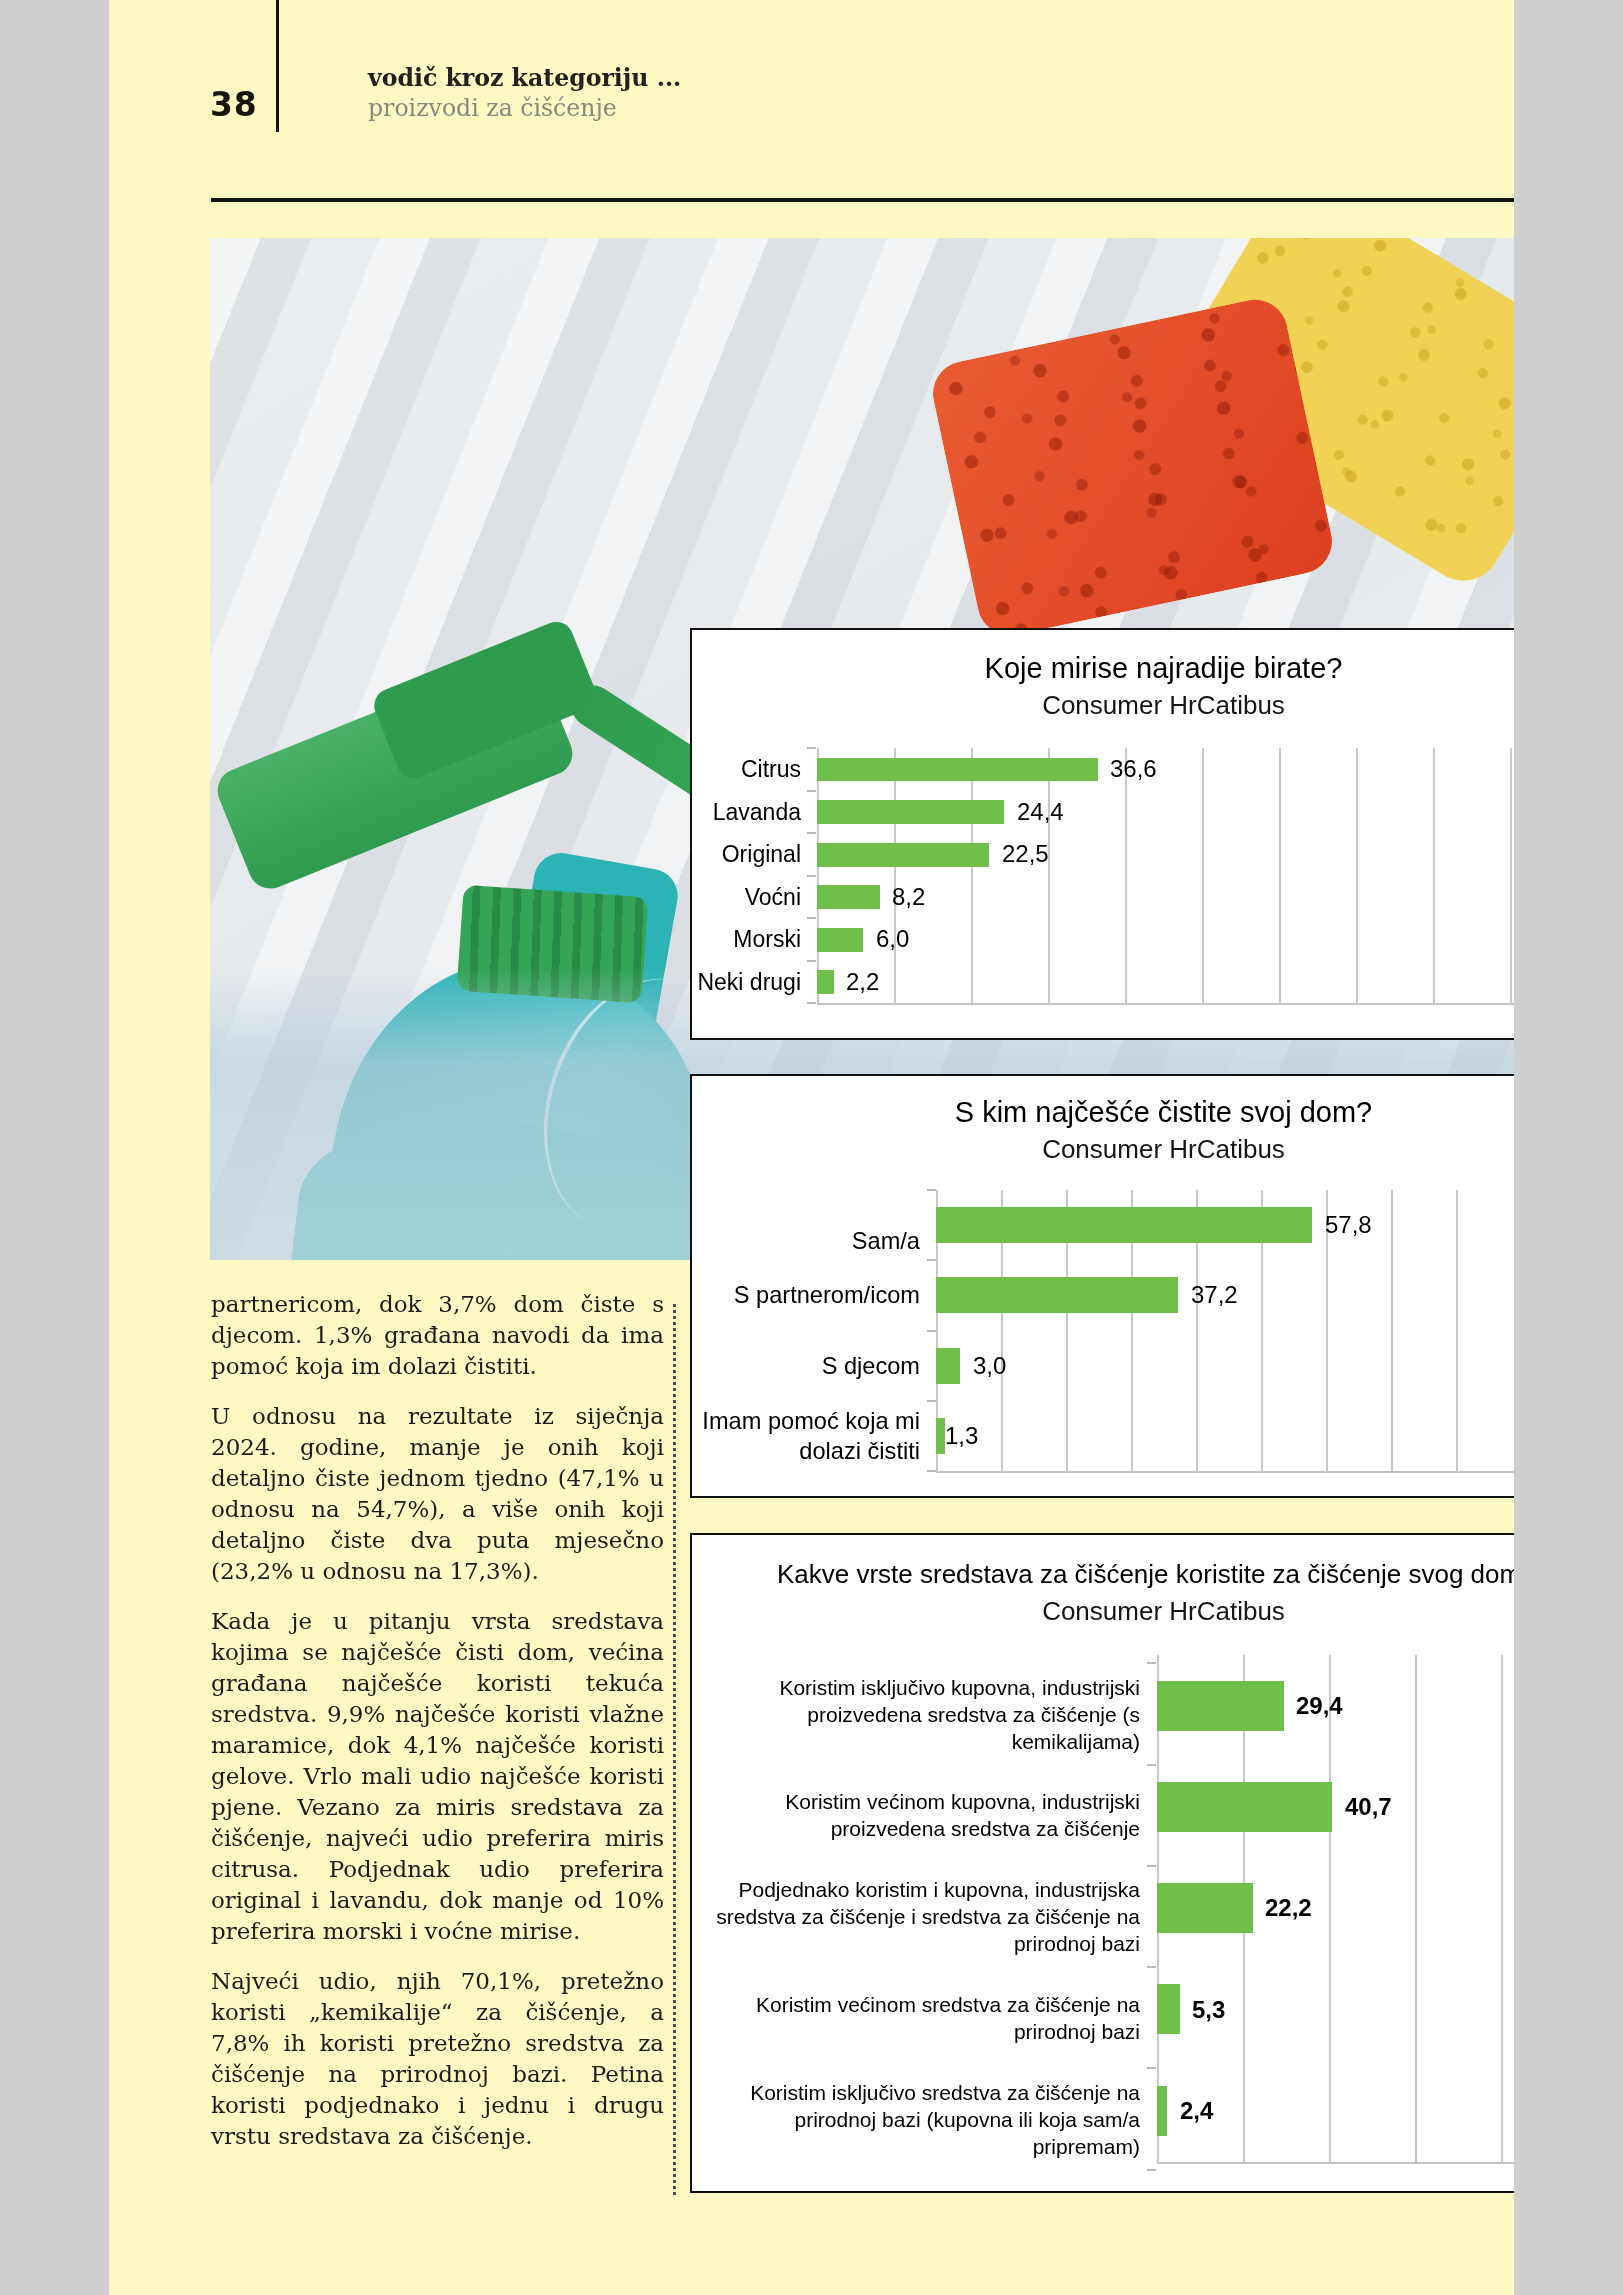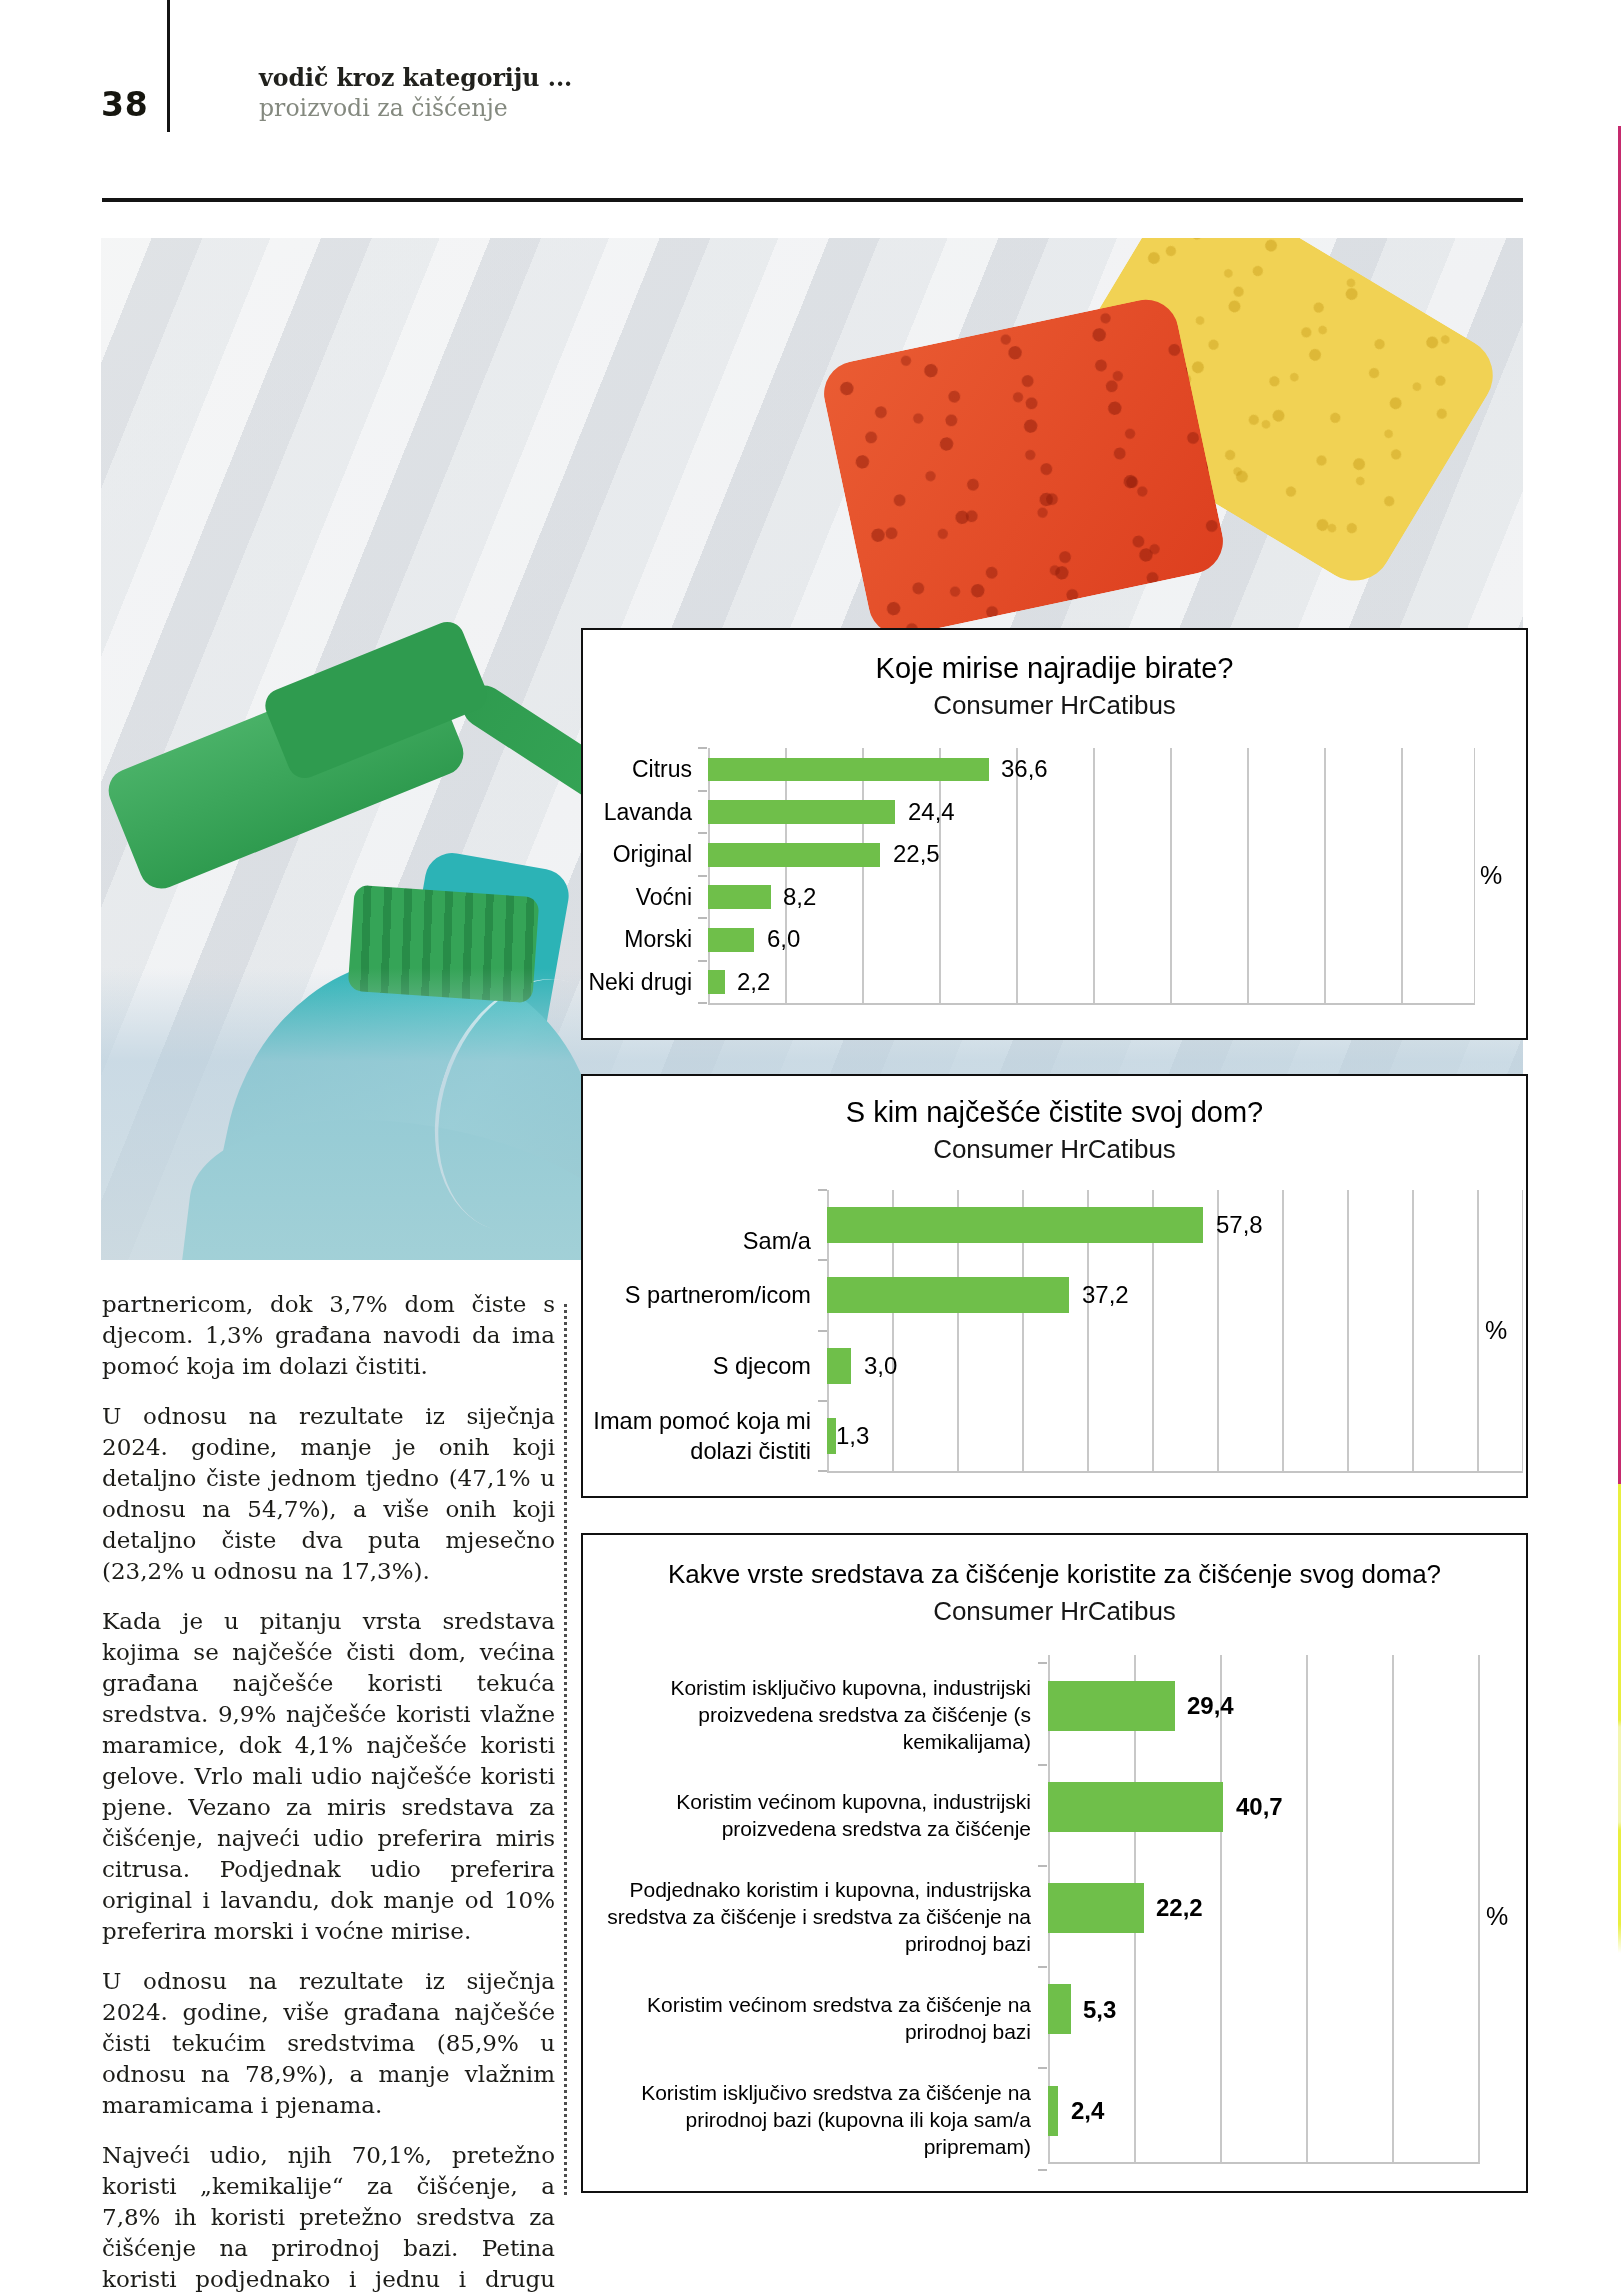--- a/index.html
+++ b/index.html
@@ -1,18 +1,18 @@
 <!DOCTYPE html>
 <html lang="hr" style="font-size:12.6px"><head>
 <meta charset="utf-8">
 <style>
   html,body{margin:0;padding:0;}
   body{background:#cfcfcf;font-family:"Liberation Sans",sans-serif;}
   #page{
-    position:relative;width:1623px;height:2295px;background:#ffffff;
+    position:relative;width:1405px;height:2295px;background:#fef9c3;
     overflow:hidden;margin:0 auto;
   }
   
   .page-number{position:absolute;left:101px;top:85px;font-family:"DejaVu Sans",sans-serif;
     font-weight:bold;font-size:33px;color:#16160f;letter-spacing:0.8px;}
   .header-vline{position:absolute;left:167px;top:0;width:3.1px;height:132px;background:#141414;}
   .kicker{position:absolute;left:259px;top:64px;font-family:"DejaVu Serif",serif;
     font-weight:bold;font-size:23.6px;color:#21211d;}
   .kicker-sub{position:absolute;left:259px;top:94px;font-family:"DejaVu Serif",serif;
     font-size:23.6px;color:#84897f;}
@@ -115,21 +115,20 @@
     <div class="trigger-head"></div>
     <div class="trigger-fin"></div>
     <div class="trigger-collar"></div>
     <div class="photo-blue-haze"></div>
   </div>
 
   <div class="article" id="article-col">
       <p>partnericom, dok 3,7% dom čiste s djecom. 1,3% građana navodi da ima pomoć koja im dolazi čistiti.</p>
       <p>U odnosu na rezultate iz siječnja 2024. godine, manje je onih koji detaljno čiste jednom tjedno (47,1% u odnosu na 54,7%), a više onih koji detaljno čiste dva puta mjesečno (23,2% u odnosu na 17,3%).</p>
       <p>Kada je u pitanju vrsta sredstava kojima se najčešće čisti dom, većina građana najčešće koristi tekuća sredstva. 9,9% najčešće koristi vlažne maramice, dok 4,1% najčešće koristi gelove. Vrlo mali udio najčešće koristi pjene. Vezano za miris sredstava za čišćenje, najveći udio preferira miris citrusa. Podjednak udio preferira original i lavandu, dok manje od 10% preferira morski i voćne mirise.</p>
-      <p>U odnosu na rezultate iz siječnja 2024. godine, više građana najčešće čisti tekućim sredstvima (85,9% u odnosu na 78,9%), a manje vlažnim maramicama i pjenama.</p>
       <p>Najveći udio, njih 70,1%, pretežno koristi „kemikalije“ za čišćenje, a 7,8% ih koristi pretežno sredstva za čišćenje na prirodnoj bazi. Petina koristi podjednako i jednu i drugu vrstu sredstava za čišćenje.</p>
     </div>
   <div class="col-divider"></div>
 
   <div class="chart-box" style="top:628px;height:412px;">
     <div class="chart-title" style="top:22px;">Koje mirise najradije birate?</div>
     <div class="chart-subtitle" style="top:60px;">Consumer HrCatibus</div>
     <div class="chart-plot" style="left: 125px; top: 118px; width: 766px; height: 255px; background-image: repeating-linear-gradient(to right, rgb(200, 200, 200) 0px, rgb(200, 200, 200) 1.6px, transparent 1.6px, transparent 77px);">
         <div class="bar" style="left: 0px; top: 9.5px; width: 281px; height: 23.6px; background: rgb(111, 191, 74);"></div>
         <div class="bar-value" style="left: 293px; top: 21px;">36,6</div>

